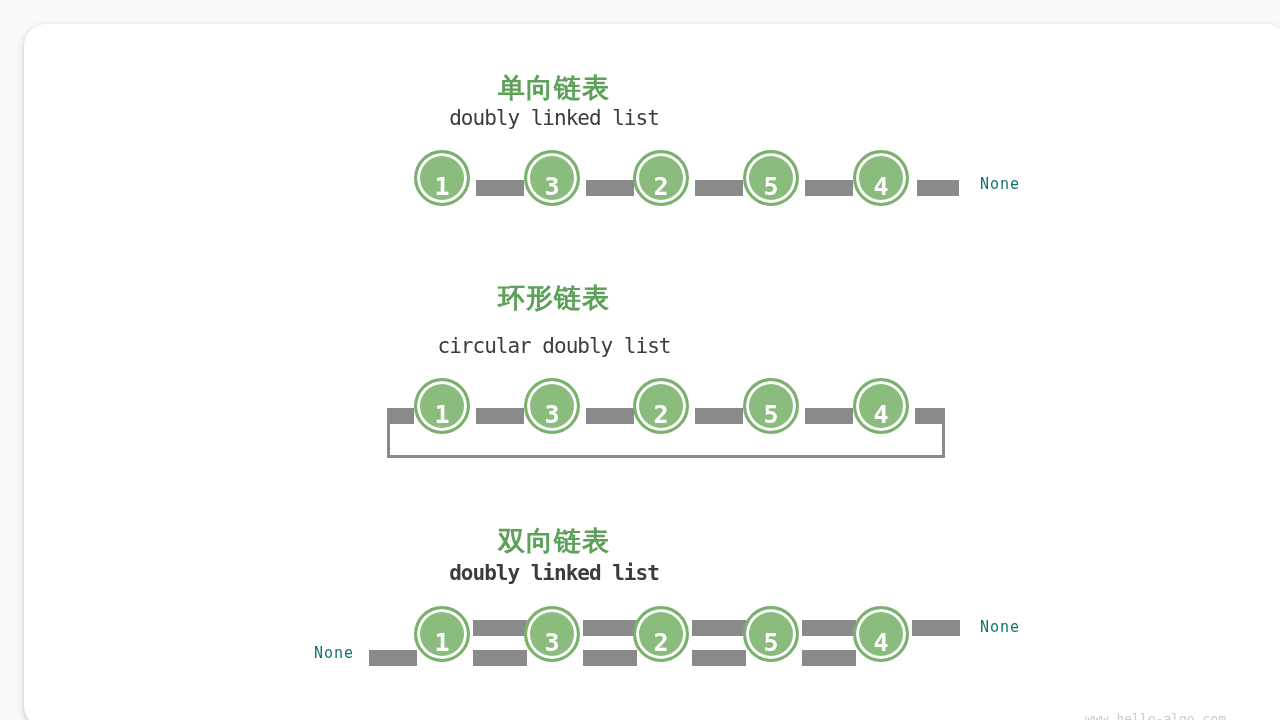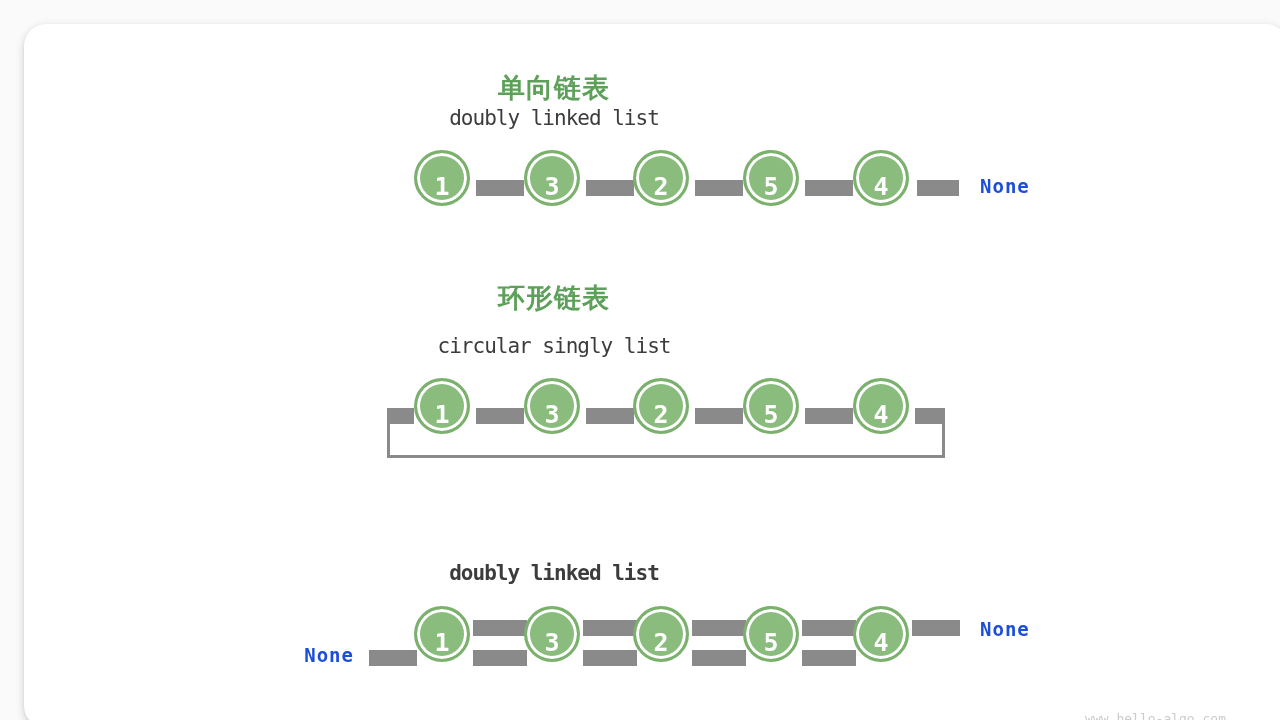--- a/index.html
+++ b/index.html
@@ -35,21 +35,21 @@
   .arrow.l::before {
     content:""; position:absolute; left:0; top:50%; transform:translateY(-50%);
     width:0; height:0; border-right:10px solid #8a8a8a;
     border-top:6px solid transparent; border-bottom:6px solid transparent;
   }
   .loop {
     position:absolute; left:363px; top:385px; width:558px; height:49px;
     border-left:3px solid #8a8a8a; border-right:3px solid #8a8a8a;
     border-bottom:3px solid #8a8a8a;
   }
-  .none-label { position:absolute; font-size:19px; color:#1d4ed8; letter-spacing:1px;font-weight:bold; }
+  .none-label { position:absolute; font-size:15px; color:#0f766e; letter-spacing:1px; }
   .watermark {
     position:absolute; left:1020px; top:679px; width:190px; text-align:right;
     font-size:13px; color:#cbcbcb;
   }
 </style>
 </head>
 <body>
 
 <div class="page">
   <div class="card">
@@ -63,36 +63,37 @@
     <div class="arrow r" style="left:562px; top:156px; width:48px;"></div>
     <div class="node" style="left:609px; top:126px;">2</div>
     <div class="arrow r" style="left:671px; top:156px; width:48px;"></div>
     <div class="node" style="left:719px; top:126px;">5</div>
     <div class="arrow r" style="left:781px; top:156px; width:48px;"></div>
     <div class="node" style="left:829px; top:126px;">4</div>
     <div class="arrow r" style="left:893px; top:156px; width:42px;"></div>
     <div class="none-label" style="left:948px; top:143px;">None</div>
 
     <div class="sec-title" style="top:248px;">环形链表</div>
-    <div class="sec-sub" style="top:302px;">circular singly list</div>
+    <div class="sec-sub" style="top:302px;">circular doubly list</div>
 
     <div class="loop"></div>
     <div class="arrow r" style="left:363px; top:384px; width:27px;"></div>
     <div class="arrow" style="left:891px; top:384px; width:30px;"></div>
 
     <div class="node" style="left:390px; top:354px;">1</div>
     <div class="arrow r" style="left:452px; top:384px; width:48px;"></div>
     <div class="node" style="left:500px; top:354px;">3</div>
     <div class="arrow r" style="left:562px; top:384px; width:48px;"></div>
     <div class="node" style="left:609px; top:354px;">2</div>
     <div class="arrow r" style="left:671px; top:384px; width:48px;"></div>
     <div class="node" style="left:719px; top:354px;">5</div>
     <div class="arrow r" style="left:781px; top:384px; width:48px;"></div>
     <div class="node" style="left:829px; top:354px;">4</div>
 
+    <div class="sec-title" style="top:491px;">双向链表</div>
     <div class="sec-sub" style="top:529px;font-weight:bold;">doubly linked list</div>
 
     <div class="none-label" style="left:262px; top:612px; width:76px; text-align:right;">None</div>
     <div class="arrow l" style="left:345px; top:626px; width:48px;"></div>
 
     <div class="node" style="left:390px; top:582px;">1</div>
     <div class="arrow r" style="left:449px; top:596px; width:54px;"></div>
     <div class="arrow l" style="left:449px; top:626px; width:54px;"></div>
     <div class="node" style="left:500px; top:582px;">3</div>
     <div class="arrow r" style="left:559px; top:596px; width:54px;"></div>

